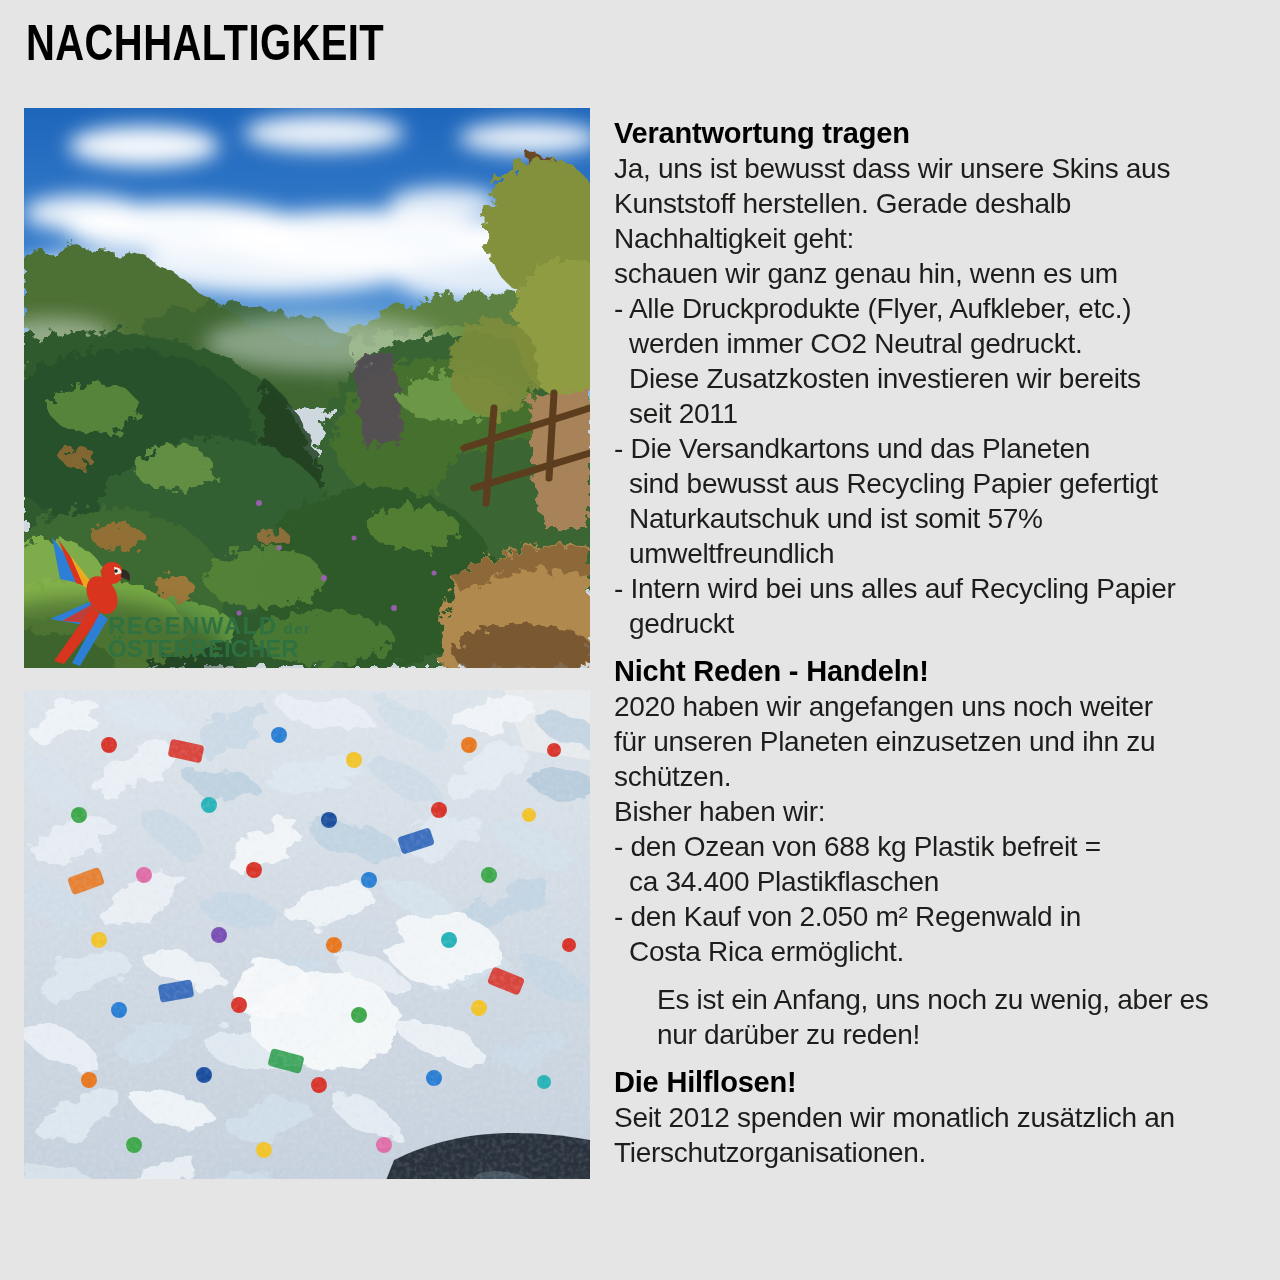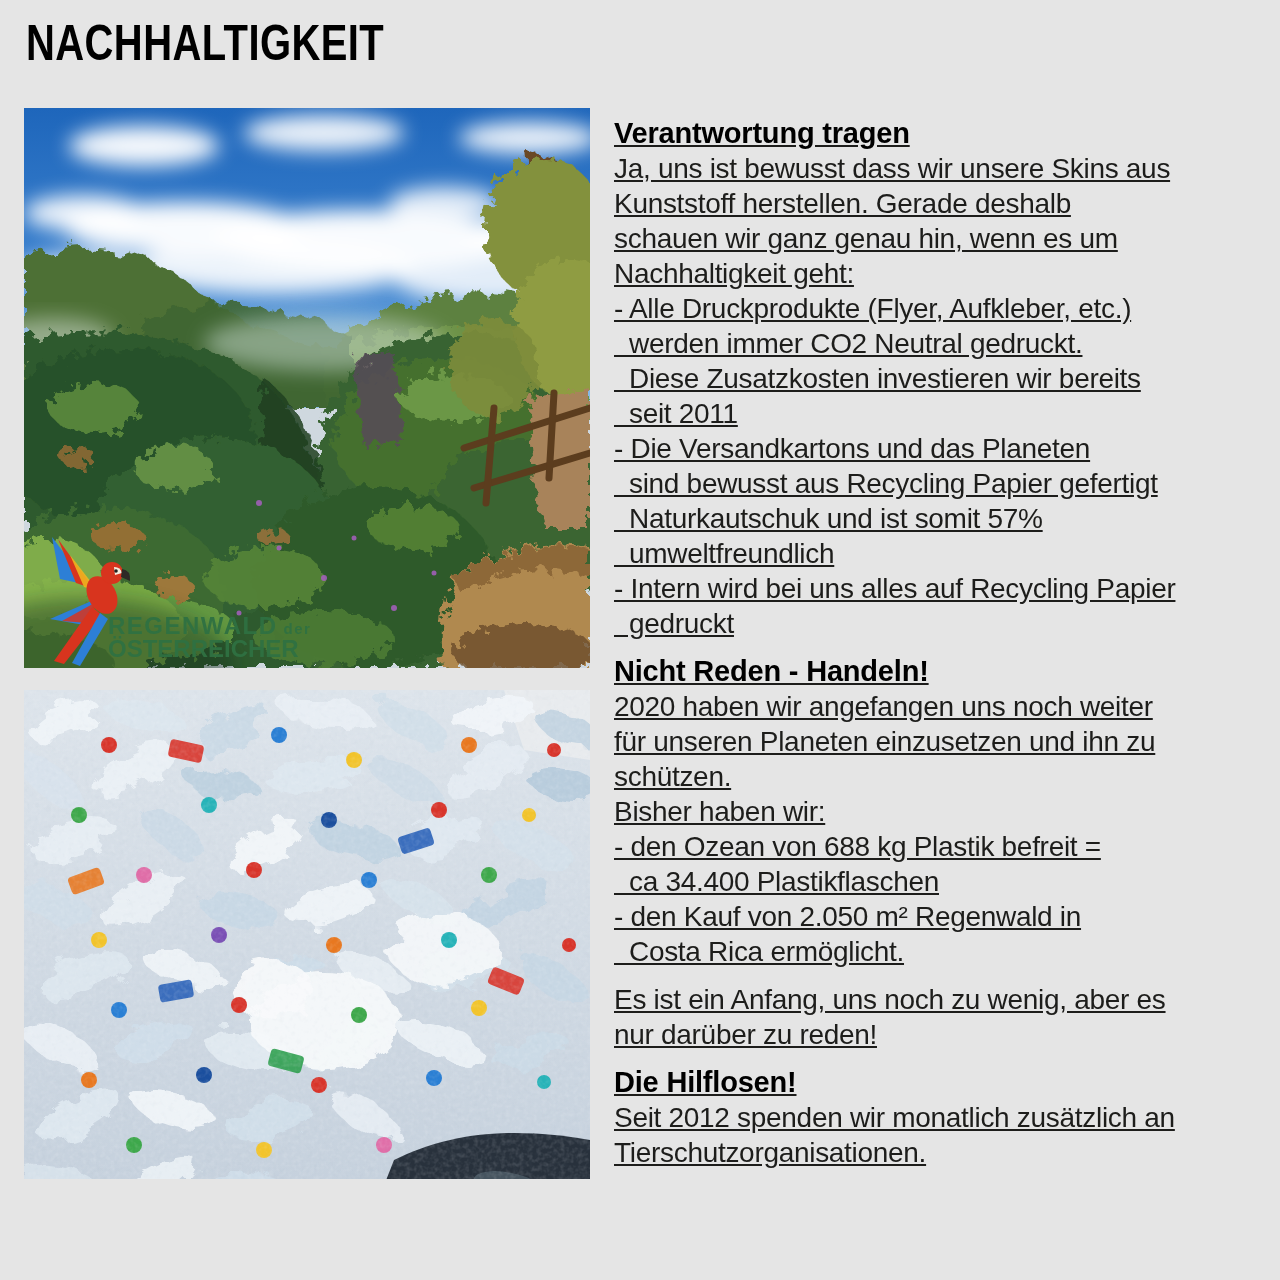--- a/index.html
+++ b/index.html
@@ -14,25 +14,25 @@
     letter-spacing:0.5px; white-space:nowrap;
     transform:scaleX(0.80); transform-origin:0 50%;
   }
   figure.photo { margin:0; position:absolute; left:24px; overflow:hidden; background:#cfd8df; }
   figure.photo svg { display:block; }
   .rainforest { top:108px; width:566px; height:560px; }
   .plastic    { top:690px; width:566px; height:489px; }
 
   .content {
     position:absolute; left:614px; top:116px; width:660px;
-    font-size:28px; line-height:35px; letter-spacing:-0.3px; color:#1d1d1b;text-decoration:underline;
+    font-size:28px; line-height:35px; letter-spacing:-0.3px; color:#1d1d1b;
   }
   .content h2 { margin:0; font-size:29px; line-height:35px; font-weight:bold; color:#000; letter-spacing:-0.2px; }
   .sec { margin:0 0 13px 0; }
-  .outro { margin-top:13px; }
+  .outro { margin-top:13px;margin-left:43px; }
   .ln { white-space:pre; }
 
   .logo-text { font-family:"Liberation Sans",sans-serif; }
 </style>
 </head>
 <body>
 
 <div class="page">
 
   <h1 class="title">NACHHALTIGKEIT</h1>
@@ -326,22 +326,22 @@
       </g>
     </svg>
   </figure>
 
   <div class="content">
     <section class="sec">
       <h2>Verantwortung tragen</h2>
       <div class="body">
           <div class="ln">Ja, uns ist bewusst dass wir unsere Skins aus</div>
           <div class="ln">Kunststoff herstellen. Gerade deshalb</div>
+          <div class="ln">Nachhaltigkeit geht:</div>
           <div class="ln">schauen wir ganz genau hin, wenn es um</div>
-          <div class="ln">Nachhaltigkeit geht:</div>
           <div class="ln">- Alle Druckprodukte (Flyer, Aufkleber, etc.)</div>
           <div class="ln">  werden immer CO2 Neutral gedruckt.</div>
           <div class="ln">  Diese Zusatzkosten investieren wir bereits</div>
           <div class="ln">  seit 2011</div>
           <div class="ln">- Die Versandkartons und das Planeten</div>
           <div class="ln">  sind bewusst aus Recycling Papier gefertigt</div>
           <div class="ln">  Naturkautschuk und ist somit 57%</div>
           <div class="ln">  umweltfreundlich</div>
           <div class="ln">- Intern wird bei uns alles auf Recycling Papier</div>
           <div class="ln">  gedruckt</div>

